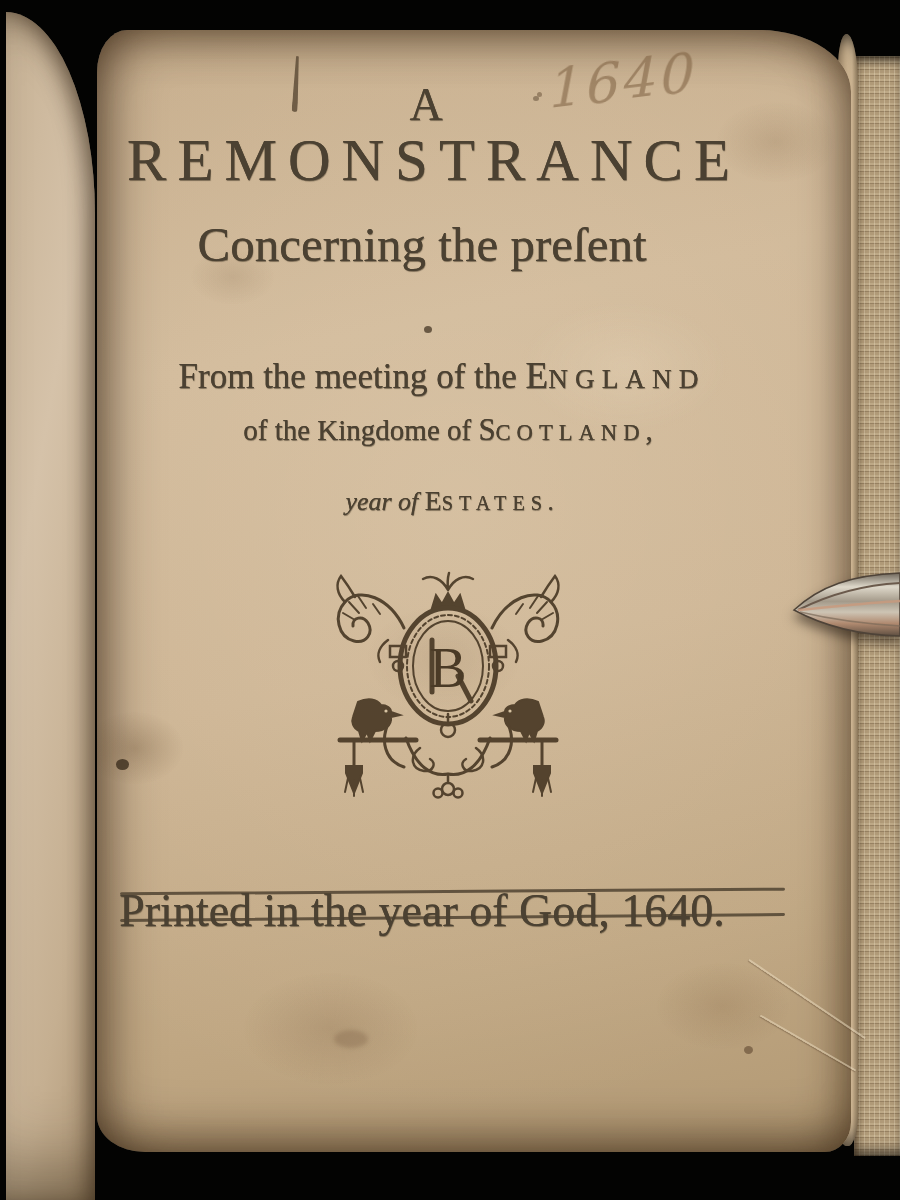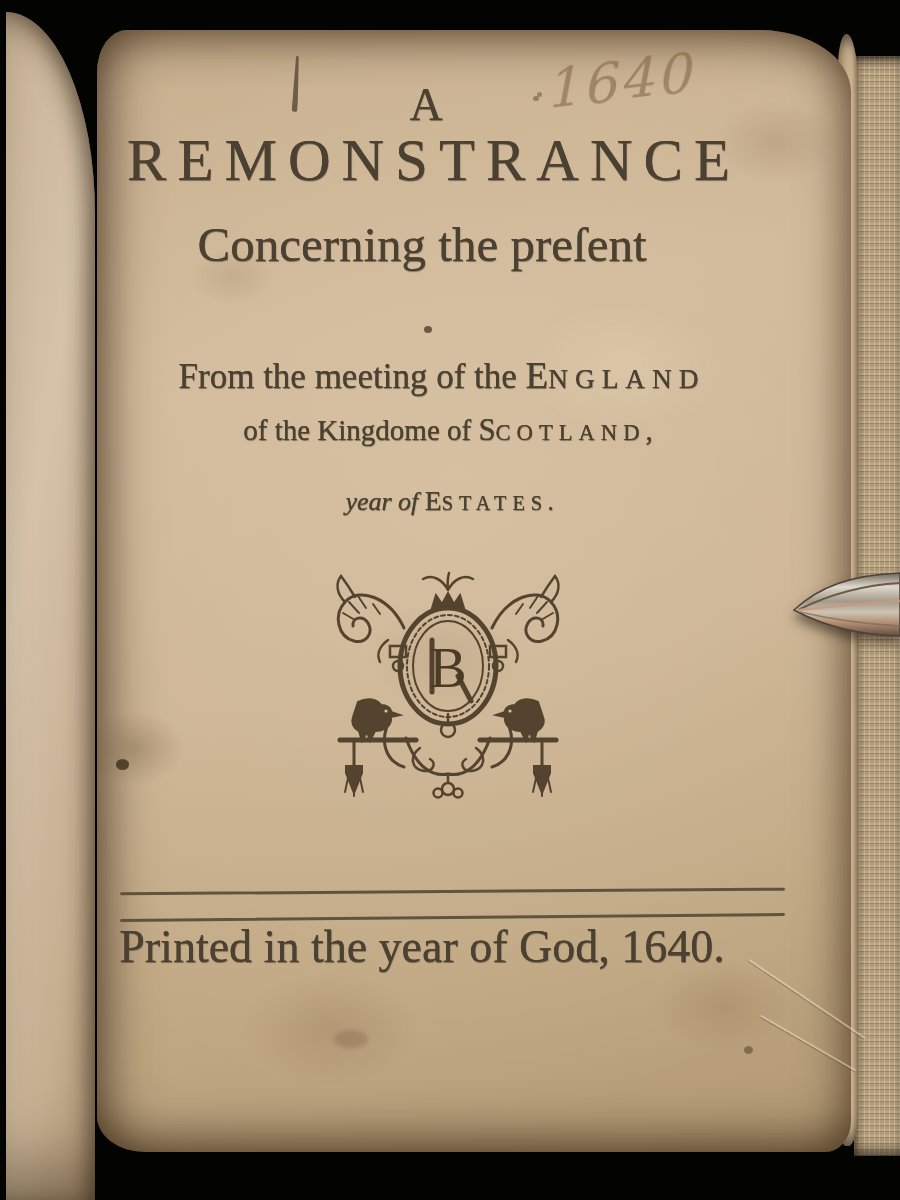--- a/index.html
+++ b/index.html
@@ -49,21 +49,21 @@
   .line{position:absolute;left:8px;width:690px;text-align:center;color:#4b4132;white-space:nowrap;
         text-shadow:0 0 .6px rgba(74,62,44,.85), .5px .5px .8px rgba(64,52,36,.55);}
   .l-article {top:48px; font-size:46px; transform:translateX(-24px);}
   .l-main    {top:96px; font-size:59px; letter-spacing:11px; transform:translateX(-16px);}
   .l-sub1    {top:186px;font-size:49px; transform:translateX(-28px);}
   .l-sub2    {top:258px;font-size:45px; transform:translateX(-14px);}
   .l-estates {top:324px;font-size:35px; transform:translateX(-8px);}
   .l-kingdom {top:383px;font-size:29px; transform:translateX(-2px);}
   .l-date    {top:419px;font-size:27px; font-style:italic;}
   .l-england {top:455px;font-size:26px; font-style:italic;}
-  .l-imprint {top:890px;font-size:46px; transform:translateX(-28px);}
+  .l-imprint {top:854px;font-size:46px; transform:translateX(-28px);}
   .sc-init   {font-size:1.06em;}
   .sc-rest   {font-size:.78em;letter-spacing:7px;}
   .l-england .sc-rest, .l-kingdom .sc-rest{letter-spacing:6px;font-style:normal;}
   .l-england .sc-init{font-style:normal;}
 
   
   .rule{position:absolute;left:23px;width:665px;height:3px;background:#564936;border-radius:2px;opacity:.9;}
   .rule-1{top:860px;transform:rotate(-.4deg);}
   .rule-2{top:886px;transform:rotate(-.5deg);}
 

